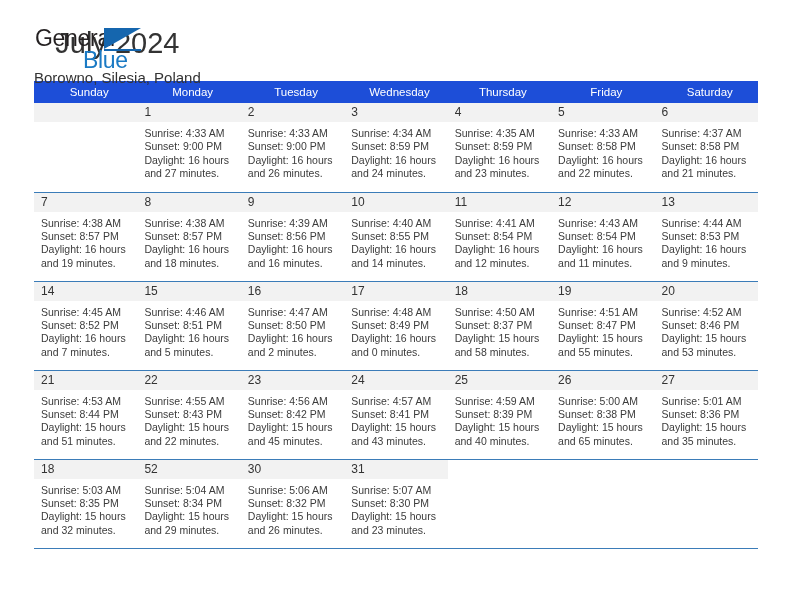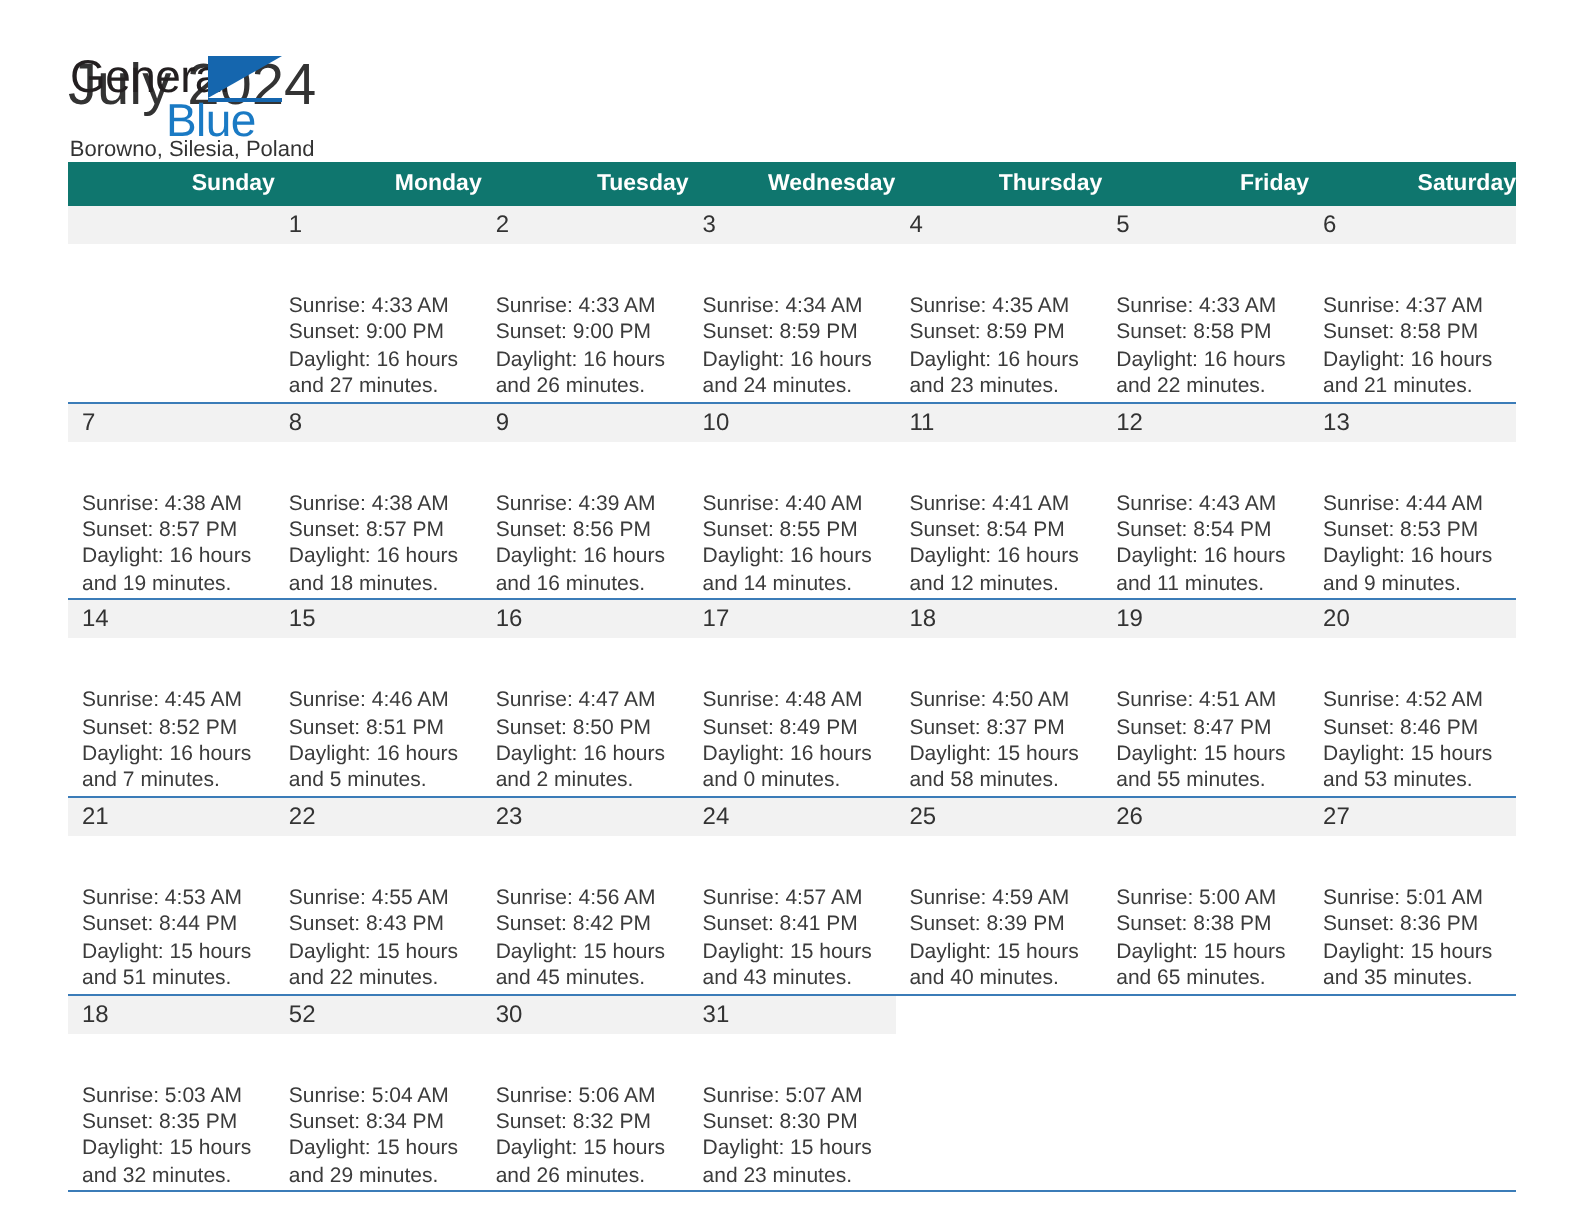--- a/index.html
+++ b/index.html
@@ -81,39 +81,39 @@
     padding-top: 0px;
   }
   .cal-title {
     font-size: 29px;
     color: #333333;
     font-weight: normal;
     line-height: 1.15;
     white-space: nowrap;
   }
   .cal-subtitle {
-    font-size: 11px;
+    font-size: 15px;
     color: #333333;
     margin-top: 9px;
     white-space: nowrap;
   }
 
   
   .calendar {
     margin-top: 9px;
     width: 724px;
     border-collapse: collapse;
     table-layout: fixed;
   }
   .calendar th {
-    background: #0f766e;
+    background: #1d4ed8;
     color: #ffffff;
-    font-weight: bold;
+    font-weight: normal;
     font-size: 11.5px;
-    text-align: right;
+    text-align: center;
     padding: 5px 0 5px 7px;
     height: 19px;
     box-sizing: border-box;
     border: none;
   }
   .calendar td {
     vertical-align: top;
     padding: 0;
     border: none;
     height: 89px;
@@ -134,21 +134,20 @@
     padding: 3px 0 3px 7px;
     height: 19px;
     box-sizing: border-box;
     line-height: 13px;
   }
   .cell-lines {
     padding: 5px 6px 0 7px;
     font-size: 10.5px;
     line-height: 13.4px;
     color: #3b3b3b;
-    margin-top: 20px;
   }
   .cell-lines div {
     white-space: nowrap;
   }
   td.blank-white .daynum {
     background: #ffffff;
   }
 </style>
 </head>
 <body>

